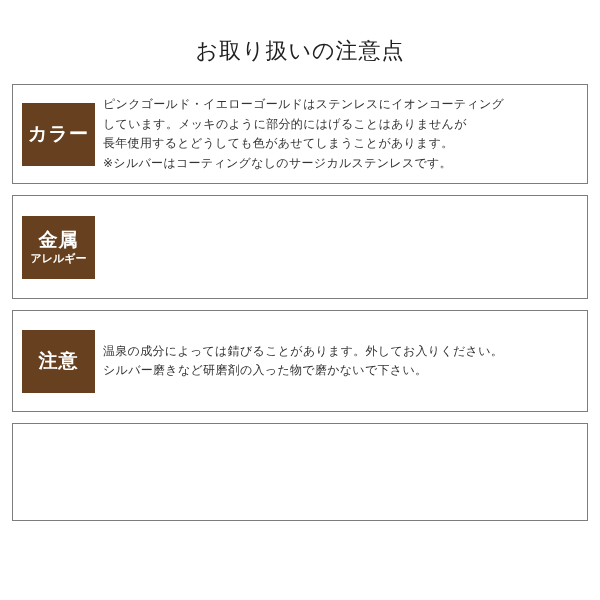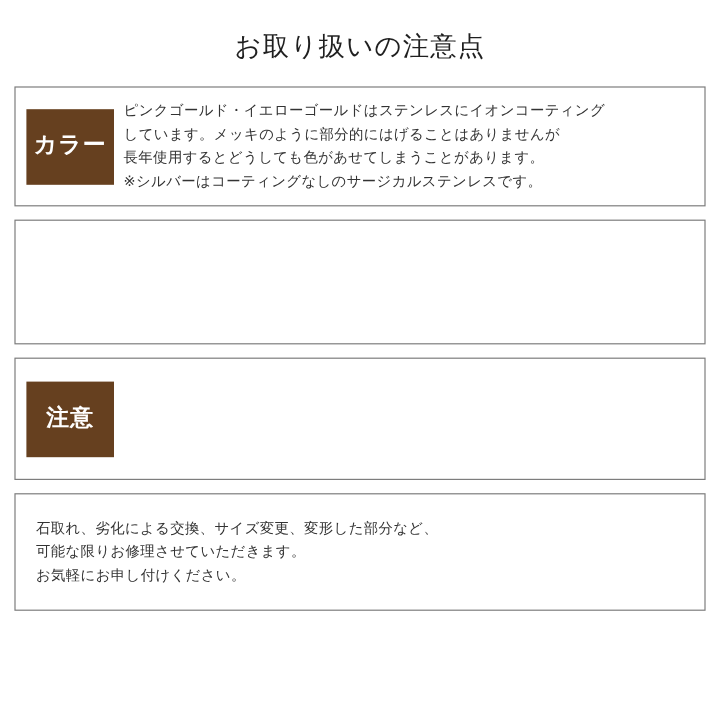--- a/index.html
+++ b/index.html
@@ -12,21 +12,21 @@
   }
   html,body{margin:0;padding:0;}
   body{
     width:600px;height:600px;
     background:var(--page_bg);
     font-family:"Liberation Sans","DejaVu Sans",sans-serif;
     overflow:hidden;
   }
   .page{width:600px;height:600px;box-sizing:border-box;}
   .title{
-    margin:24px 0 0 0;
+    margin:36px 0 0 0;
     text-align:center;
     font-size:22px;
     font-weight:500;
     letter-spacing:1px;
     color:var(--title_text);
     line-height:30px;
   }
   .notes{margin-top:18px;}
   .note{
     box-sizing:border-box;
@@ -77,29 +77,32 @@
         <span class="label-main">カラー</span>
         <span class="label-sub"></span>
       </div>
       <p class="text">ピンクゴールド・イエローゴールドはステンレスにイオンコーティング
 しています。メッキのように部分的にはげることはありませんが
 長年使用するとどうしても色があせてしまうことがあります。
 ※シルバーはコーティングなしのサージカルステンレスです。</p>
     </section>
 
     <section class="note n2">
+      <div class="label">
+        <span class="label-main">金属</span>
+        <span class="label-sub">アレルギー</span>
+      </div>
     </section>
 
     <section class="note n3">
       <div class="label">
         <span class="label-main">注意</span>
         <span class="label-sub"></span>
       </div>
+      <p class="text">温泉の成分によっては錆びることがあります。外してお入りください。
+シルバー磨きなど研磨剤の入った物で磨かないで下さい。</p>
     </section>
 
     <section class="note n4">
-      <p class="text">石取れ、劣化による交換、サイズ変更、変形した部分など、
-可能な限りお修理させていただきます。
-お気軽にお申し付けください。</p>
     </section>
 
   </div>
 </div>
 
 </body></html>

